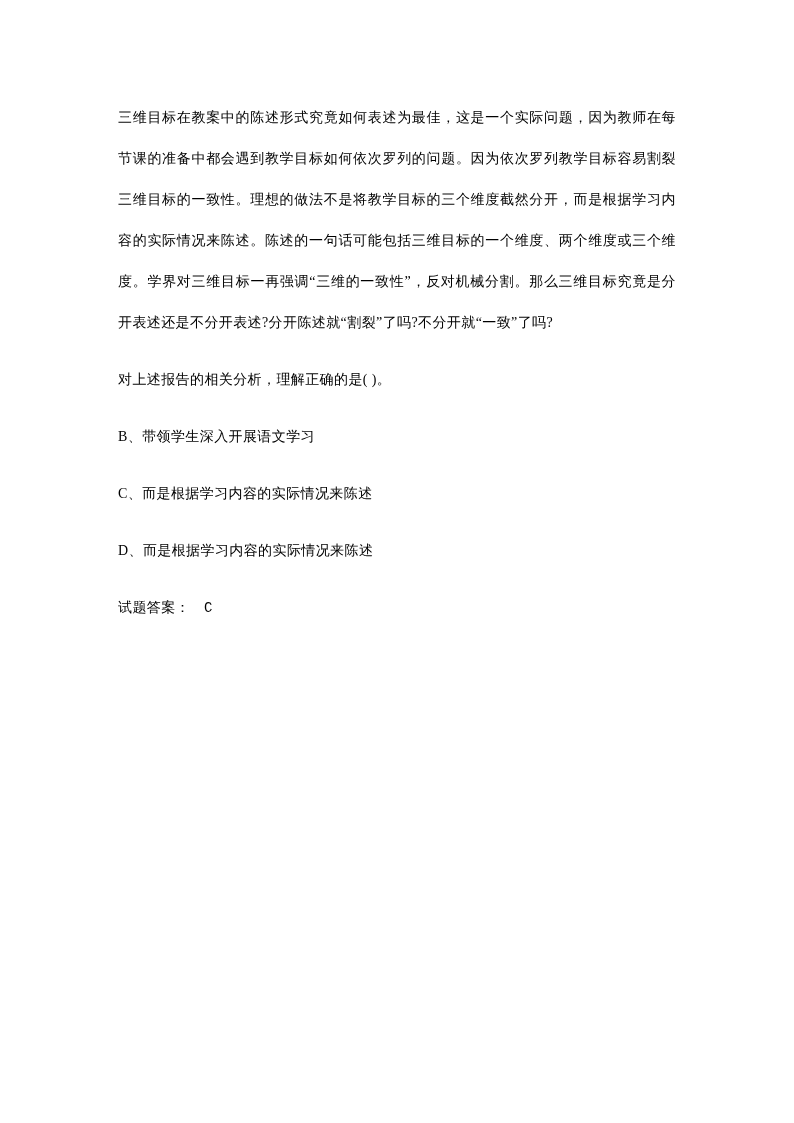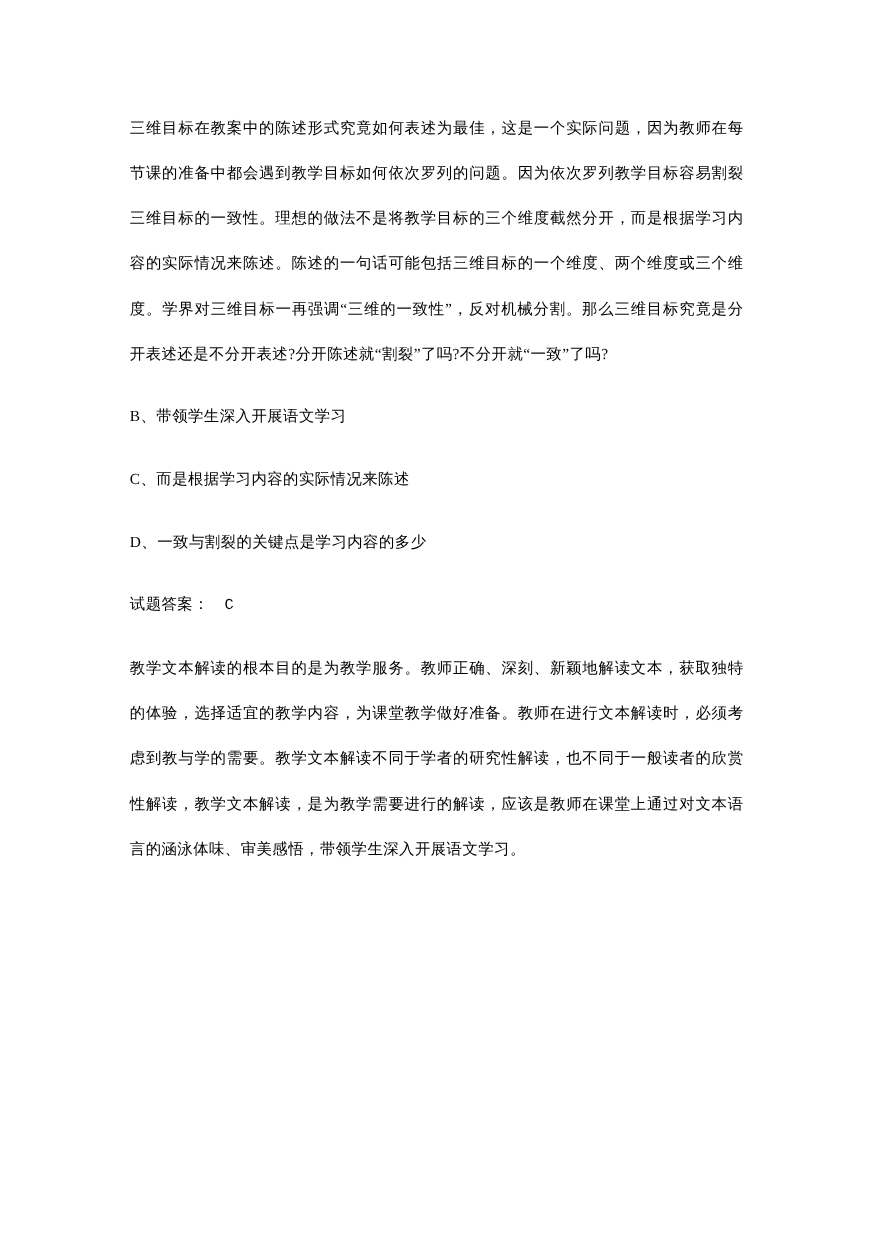--- a/index.html
+++ b/index.html
@@ -33,29 +33,29 @@
     font-family: "Liberation Mono", "DejaVu Sans Mono", monospace;
   }
 </style>
 </head>
 <body>
 
 <div class="doc-page">
 
   <p class="para-justify">三维目标在教案中的陈述形式究竟如何表述为最佳，这是一个实际问题，因为教师在每节课的准备中都会遇到教学目标如何依次罗列的问题。因为依次罗列教学目标容易割裂三维目标的一致性。理想的做法不是将教学目标的三个维度截然分开，而是根据学习内容的实际情况来陈述。陈述的一句话可能包括三维目标的一个维度、两个维度或三个维度。学界对三维目标一再强调“三维的一致性”，反对机械分割。那么三维目标究竟是分开表述还是不分开表述?分开陈述就“割裂”了吗?不分开就“一致”了吗?</p>
 
+  <p>对上述报告的相关分析，理解正确的是( )。</p>
 
 
   <p>B、带领学生深入开展语文学习</p>
 
   <p>C、而是根据学习内容的实际情况来陈述</p>
 
-  <p>D、一致与割裂的关键点是学习内容的多少</p>
+  <p>D、而是根据学习内容的实际情况来陈述</p>
 
   <p class="answer-line">
     <span>试题答案：</span><span class="answer-value">C</span>
   </p>
 
 
-  <p class="para-justify">教学文本解读的根本目的是为教学服务。教师正确、深刻、新颖地解读文本，获取独特的体验，选择适宜的教学内容，为课堂教学做好准备。教师在进行文本解读时，必须考虑到教与学的需要。教学文本解读不同于学者的研究性解读，也不同于一般读者的欣赏性解读，教学文本解读，是为教学需要进行的解读，应该是教师在课堂上通过对文本语言的涵泳体味、审美感悟，带领学生深入开展语文学习。</p>
 
 
 </div>
 
 </body></html>

